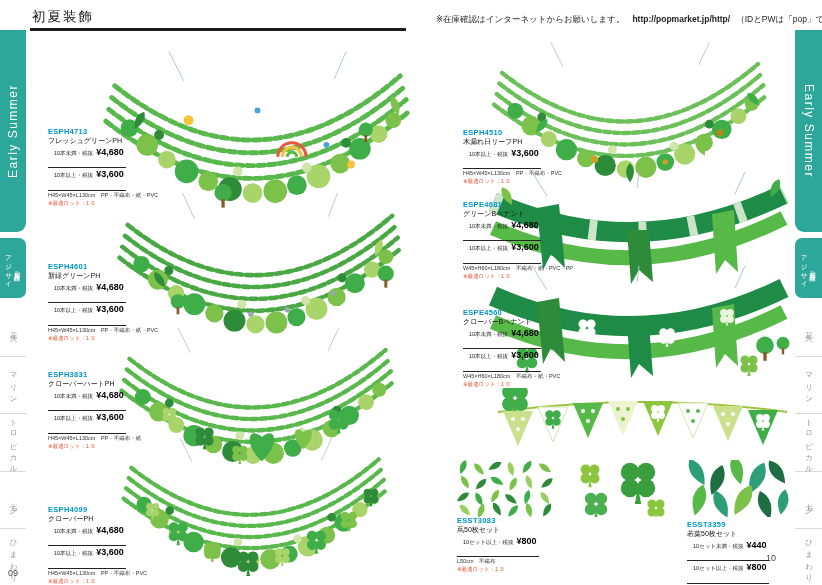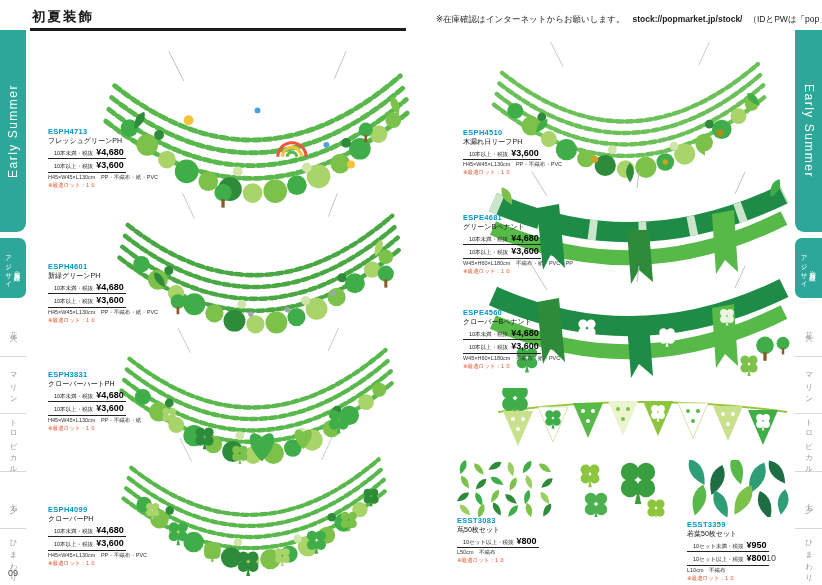--- a/index.html
+++ b/index.html
@@ -20,31 +20,31 @@
           display:flex;flex-direction:row-reverse;align-items:center;justify-content:center;gap:1px;}
   .side-left .tab-active{border-radius:0 7px 7px 0;}
   .side-right .tab-active{border-radius:7px 0 0 7px;}
   .tab-active .vtext{writing-mode:vertical-rl;font-size:6.5px;letter-spacing:1px;line-height:1.15;}
   .tabs{position:absolute;left:0;width:100%;top:300px;bottom:0;display:flex;flex-direction:column;}
   .tab{flex:1;display:flex;align-items:center;justify-content:center;color:#979797;}
   .tab:not(:last-child){border-bottom:1px solid #d9d9d9;}
   .tab .vtext{writing-mode:vertical-rl;font-size:7.5px;letter-spacing:3px;}
 
   
-  .title{left:32px;top:8px;font-size:13.5px;font-weight:bold;letter-spacing:2px;}
+  .title{left:32px;top:8px;font-size:13.5px;font-weight:normal;letter-spacing:2px;}
   .title-rule{left:30px;top:28px;width:376px;height:3px;background:#1c1c1c;}
   .stock-note{left:436px;top:14px;font-size:8.5px;color:#222;white-space:nowrap;}
   .stock-note b{font-weight:bold;margin:0 6px 0 8px;}
 
   
   .pinfo{position:absolute;width:118px;line-height:1.25;z-index:5;}
   .pcode{font-size:7.5px;font-weight:bold;color:#0095c8;letter-spacing:.3px;}
   .pname{font-size:7px;color:#111;margin-top:1px;white-space:nowrap;}
   .prow{display:flex;align-items:baseline;border-bottom:1px solid #222;width:fit-content;
-        padding:0 2px 0 6px;margin-top:1px;}
+        padding:0 2px 9px 6px;margin-top:1px;}
   .plab{font-size:5.5px;color:#222;}
   .pval{font-size:9px;font-weight:bold;margin-left:3px;color:#000;}
   .pspec{font-size:5.5px;color:#333;margin-top:1px;white-space:nowrap;transform-origin:left;}
   .pnote{font-size:5.5px;color:#e8542f;margin-top:1px;white-space:nowrap;}
 
   .pn{font-size:9px;color:#444;}
 
   .art{position:absolute;z-index:1;}
   .string{stroke:#b9c4c9;stroke-width:1;fill:none;}
 </style>
@@ -152,21 +152,21 @@
         </div>
       <div class="tab">
           <span class="vtext">ひまわり</span>
         </div>
     </div>
   </div>
 
   <div class="abs title">初夏装飾</div>
   <div class="abs title-rule"></div>
   <div class="abs stock-note">
-    <span>※在庫確認はインターネットからお願いします。</span><b>stock://popmarket.jp/stock/</b><span>（IDとPWは「pop」です）</span>
+    <span>※在庫確認はインターネットからお願いします。</span><b>http://popmarket.jp/http/</b><span>（IDとPWは「pop」です）</span>
   </div>
 
   <svg class="art" style="left:100px;top:45px" width="315" height="180" viewBox="0 0 320 170">
     <path class="string" d="M70,0 L85,30"></path>
       <path class="string" d="M250,0 L238,28"></path>
     <use href="#mesh" stroke="#58b84c" fill="none" stroke-width="5" stroke-dasharray="7 4" stroke-linecap="round"></use>
     <use href="#cluster"></use>
     <use href="#tree" transform="translate(125,150) scale(1.1)"></use>
     <use href="#tree" transform="translate(270,85) scale(0.9)"></use>
     <use href="#rainbow" transform="translate(195,100) scale(1.2)"></use>
@@ -408,21 +408,21 @@
     <div class="pcode">ESPH4510</div>
     <div class="pname">木漏れ日リーフPH</div>
     <div class="prow">
         <span class="plab">10本以上・税抜</span>
         <span class="pval">¥3,600</span>
       </div>
     <div class="pspec">H45×W45×L130cm　PP・不織布・PVC</div>
     <div class="pnote">※最適ロット：1 ①</div>
   </div>
 
-  <div class="pinfo" style="left:463px;top:213px">
+  <div class="pinfo" style="left:463px;top:200px">
     <div class="pcode">ESPE4681</div>
     <div class="pname">グリーンBペナント</div>
     <div class="prow">
         <span class="plab">10本未満・税抜</span>
         <span class="pval">¥4,680</span>
       </div>
     <div class="prow">
         <span class="plab">10本以上・税抜</span>
         <span class="pval">¥3,600</span>
       </div>
@@ -456,21 +456,21 @@
     <div class="pspec">L50cm　不織布</div>
     <div class="pnote">※最適ロット：1 ②</div>
   </div>
 
 
   <div class="pinfo" style="left:687px;top:520px">
     <div class="pcode">ESST3359</div>
     <div class="pname">若葉50枚セット</div>
     <div class="prow">
         <span class="plab">10セット未満・税抜</span>
-        <span class="pval">¥950</span>
+        <span class="pval">¥440</span>
       </div>
     <div class="prow">
         <span class="plab">10セット以上・税抜</span>
         <span class="pval">¥800</span>
       </div>
     <div class="pspec">L10cm　不織布</div>
     <div class="pnote">※最適ロット：1 ②</div>
   </div>
 
   <div class="abs pn" style="left:8px;top:568px">09</div>

